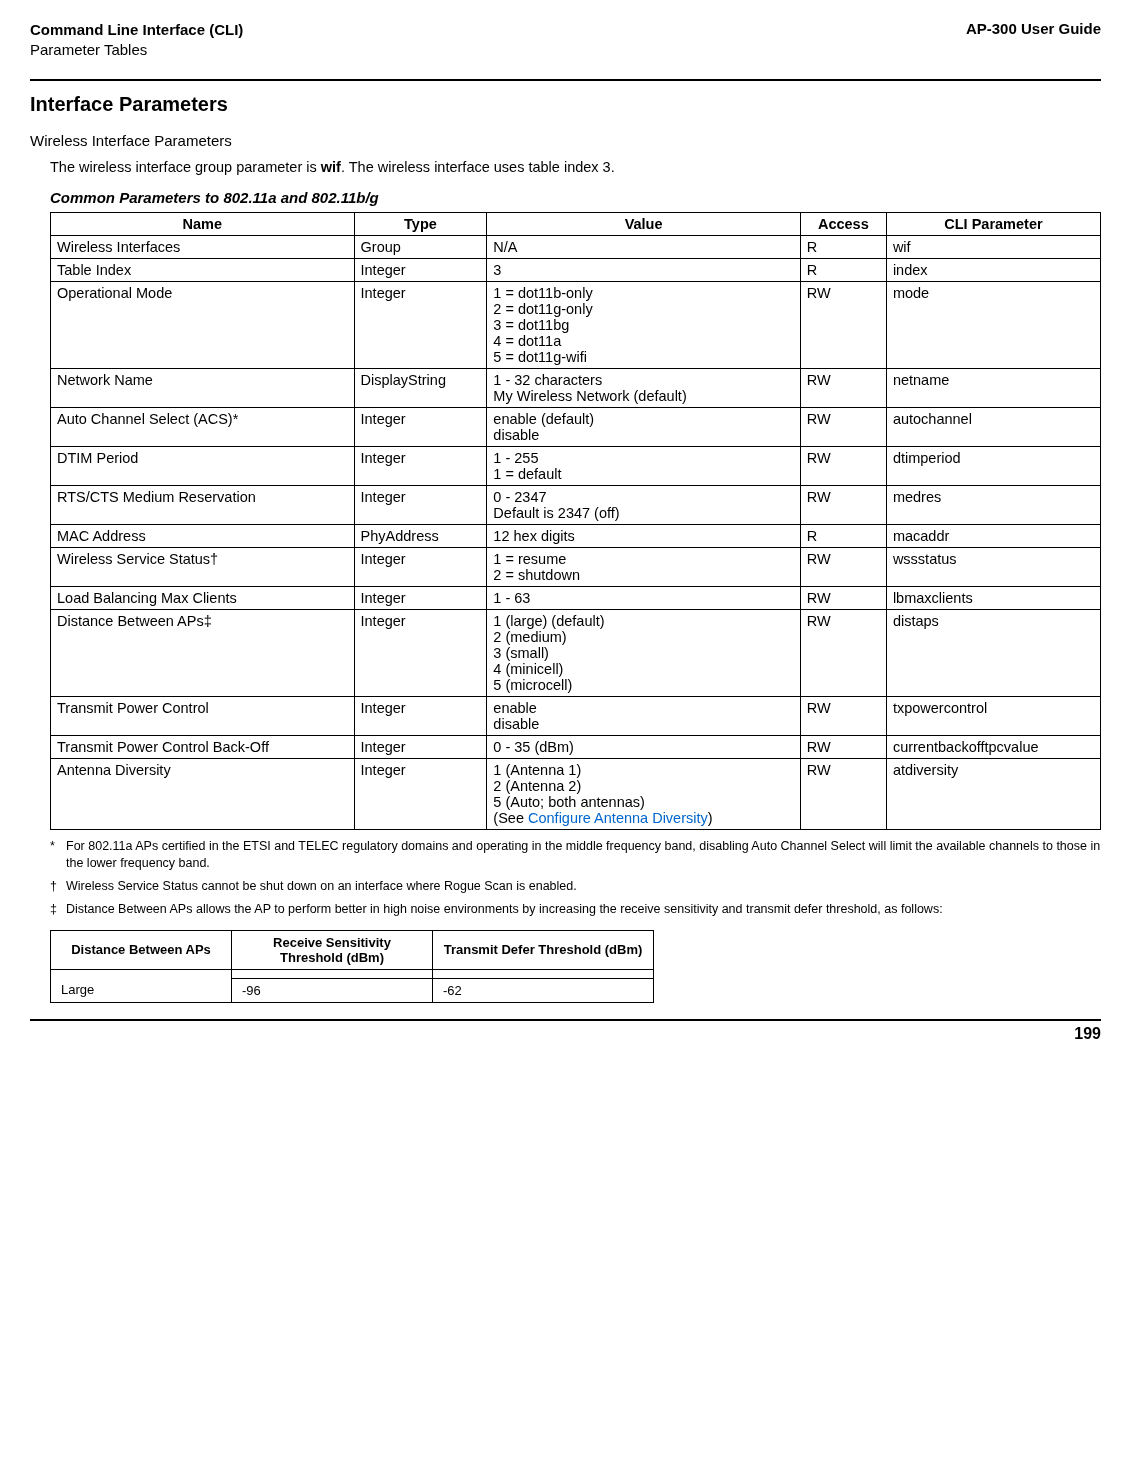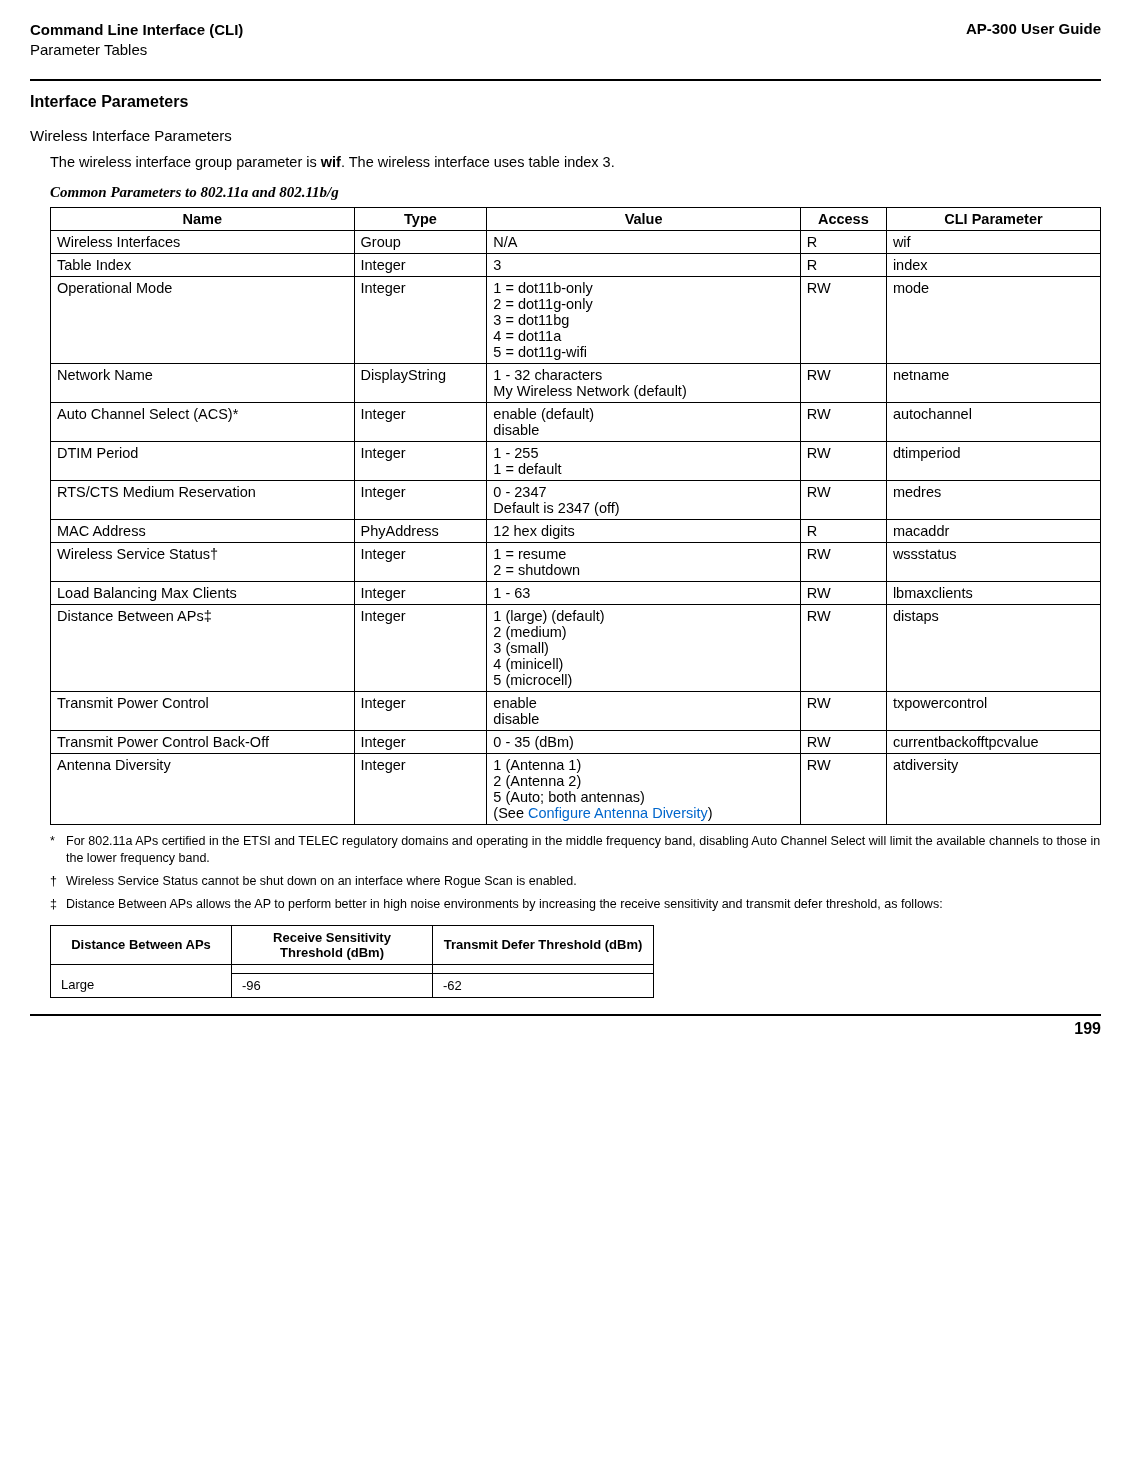--- a/index.html
+++ b/index.html
@@ -23,39 +23,38 @@
     line-height: 1.3;
   }
   .header-left .sub {
     font-weight: normal;
   }
   .header-right {
     font-weight: bold;
     font-size: 15px;
   }
   h2.sectitle {
-    font-size: 16px;
+    font-size: 20px;
     font-weight: bold;
     margin: 12px 0 16px 0;
   }
   h3.subtitle {
     font-size: 15px;
     font-weight: normal;
     margin: 10px 0 10px 0;
   }
   .bodytext {
     margin: 0 0 14px 20px;
     font-size: 14.5px;
   }
   .italic-bold {
     font-weight: bold;
     font-style: italic;
     font-size: 15px;
     margin: 0 0 6px 20px;
-    font-family: Liberation Serif, serif;
   }
   table.param {
     border-collapse: collapse;
     width: 100%;
     margin-left: 20px;
     width: calc(100% - 20px);
     font-size: 14.5px;
   }
   table.param th, table.param td {
     border: 1px solid #000;

